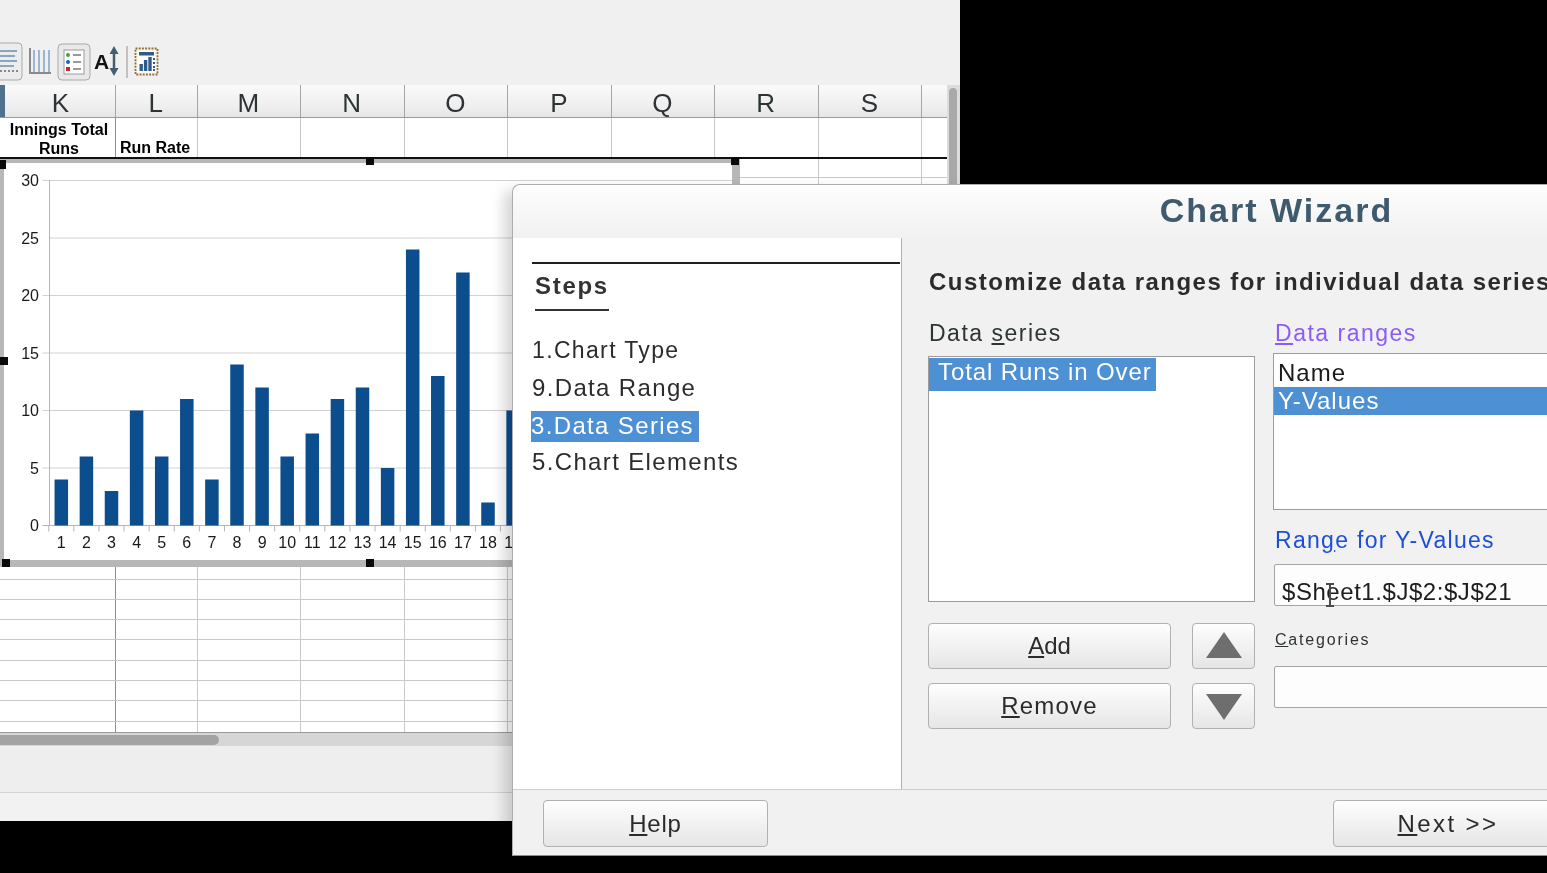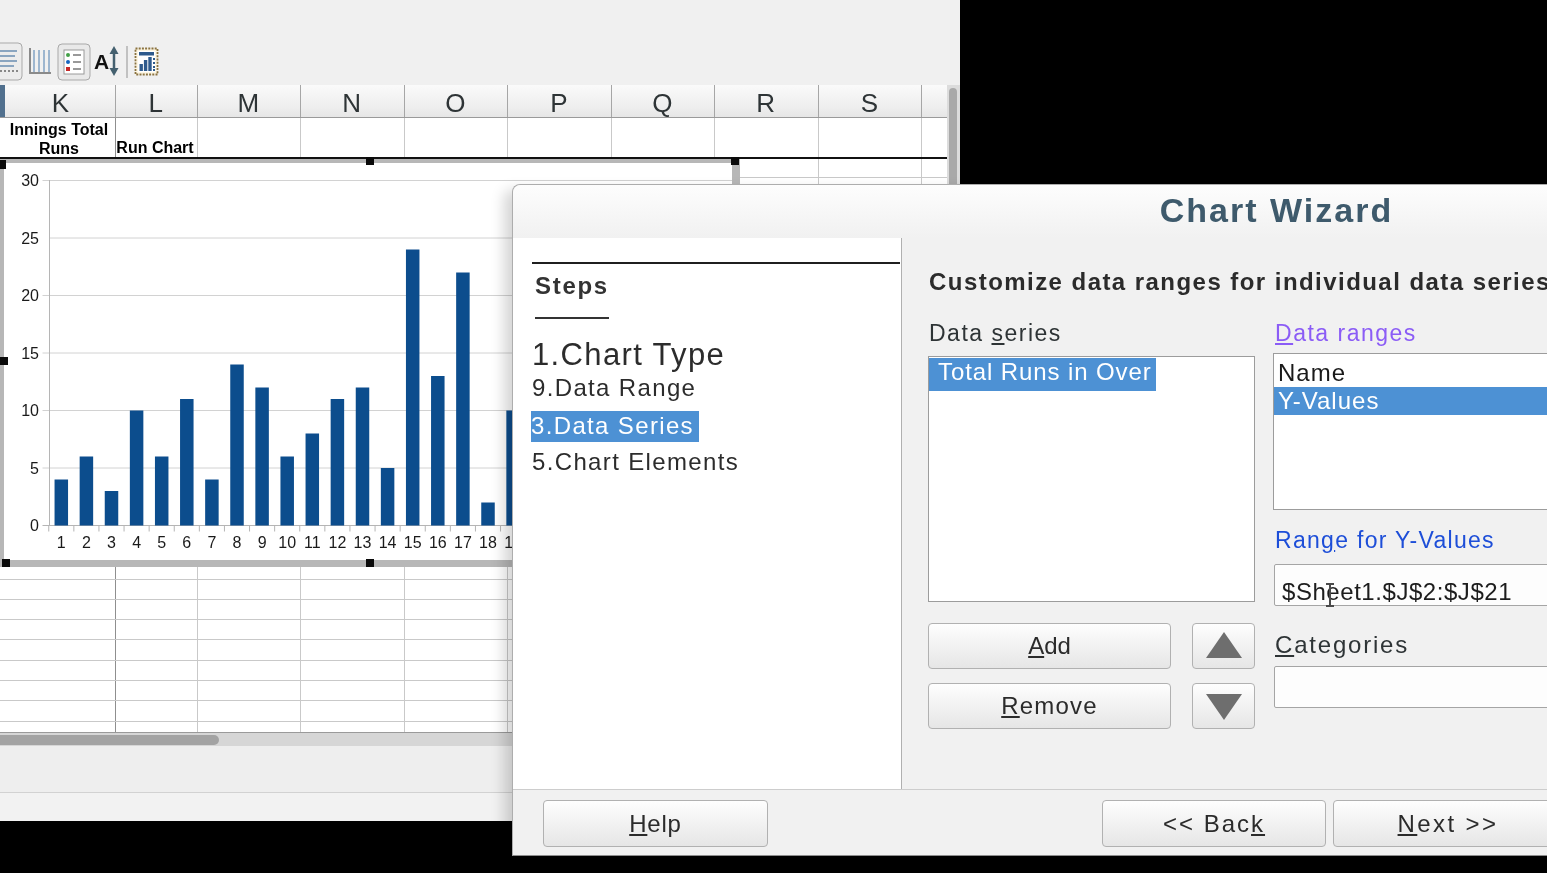--- a/index.html
+++ b/index.html
@@ -96,21 +96,21 @@
       <div class="abs" style="left:610.8px;top:118px;width:1px;height:615px;background:#c9c9c9;"></div>
       <div class="abs" style="left:713.8px;top:85px;width:1px;height:32px;background:#a6a6a6;"></div>
       <div class="abs" style="left:713.8px;top:118px;width:1px;height:615px;background:#c9c9c9;"></div>
       <div class="abs" style="left:817.5px;top:85px;width:1px;height:32px;background:#a6a6a6;"></div>
       <div class="abs" style="left:817.5px;top:118px;width:1px;height:615px;background:#c9c9c9;"></div>
       <div class="abs" style="left:921.2px;top:85px;width:1px;height:32px;background:#a6a6a6;"></div>
       <div class="abs" style="left:921.2px;top:118px;width:1px;height:615px;background:#c9c9c9;"></div>
     </div>
 
   <div class="abs" style="left:6px;top:120px;width:106px;text-align:center;font-size:16px;font-weight:bold;color:#000;line-height:19px;">Innings Total<br>Runs</div>
-  <div class="abs" style="left:113px;top:139px;width:84px;text-align:center;font-size:16px;font-weight:bold;color:#000;">Run Chart</div>
+  <div class="abs" style="left:113px;top:139px;width:84px;text-align:center;font-size:16px;font-weight:bold;color:#000;">Run Rate</div>
 
   <div class="abs" style="left:740px;top:177px;width:207px;height:1px;background:#c9c9c9;"></div>
 
   <div class="abs" style="left:0;top:156.5px;width:947px;height:2px;background:#111;"></div>
 
   <div class="abs" style="left:0;top:159px;width:740px;height:408px;background:#b7b7b7;">
     <div class="abs" style="left:4px;top:4px;width:728px;height:397px;background:#fff;"></div>
   </div>
 
   <svg class="abs" style="left:8px;top:163px;" width="724" height="397" viewBox="0 0 724 397">
@@ -231,23 +231,23 @@
 
 <div class="abs" style="left:960px;top:0;width:587px;height:184px;background:#000;"></div>
 
 <div class="abs" id="dialog" style="left:512px;top:184px;width:1035px;height:670px;background:#f1f1f1;border-top-left-radius:8px;border-left:1px solid #adadad;border-top:1px solid #adadad;border-bottom:1px solid #8d8d8d;box-shadow:-8px 6px 14px rgba(0,0,0,0.17);">
 
   <div class="abs" style="left:0;top:0;width:1035px;height:53px;background:linear-gradient(#fdfdfd,#f1f1f1);border-top-left-radius:8px;"></div>
   <div class="abs" style="left:0;top:6px;width:1527px;text-align:center;font-size:34px;font-weight:bold;color:#3e5a6c;letter-spacing:2px;">Chart Wizard</div>
 
   <div class="abs" style="left:0;top:53px;width:388px;height:551px;background:#fff;border-right:1px solid #b0b0b0;"></div>
   <div class="abs" style="left:19px;top:77px;width:368px;height:2px;background:#1f1f1f;"></div>
-  <div class="abs" style="left:22px;top:87px;font-size:24px;font-weight:bold;color:#333;border-bottom:2px solid #333;padding-bottom:17px;letter-spacing:1.7px;">Steps</div>
-
-  <div class="abs" style="left:19px;top:152px;font-size:31px;color:#2c2c2c;letter-spacing:1.35px;">1.Chart Type</div>
+  <div class="abs" style="left:22px;top:87px;font-size:24px;font-weight:bold;color:#333;border-bottom:2px solid #333;padding-bottom:9px;letter-spacing:1.7px;">Steps</div>
+
+  <div class="abs" style="left:19px;top:152px;font-size:23px;color:#2c2c2c;letter-spacing:1.35px;">1.Chart Type</div>
   <div class="abs" style="left:19px;top:189px;font-size:24px;color:#2c2c2c;letter-spacing:1.35px;">9.Data Range</div>
   <div class="abs" style="left:18px;top:226px;width:168px;height:31px;background:#4d91d4;color:#fff;font-size:24px;line-height:30px;letter-spacing:1.35px;">3.Data Series</div>
   <div class="abs" style="left:19px;top:263px;font-size:24px;color:#2c2c2c;letter-spacing:1.35px;">5.Chart Elements</div>
 
   <div class="abs" style="left:416px;top:83px;font-size:24px;font-weight:bold;color:#2b2b2b;white-space:nowrap;letter-spacing:1.45px;">Customize data ranges for individual data series</div>
 
   <div class="abs" style="left:416px;top:135px;font-size:23px;color:#2e3436;letter-spacing:1.5px;">Data <u>s</u>eries</div>
   <div class="abs" style="left:762px;top:135px;font-size:23px;color:#8b5cf6;letter-spacing:1.5px;"><u>D</u>ata ranges</div>
 
   <div class="abs" style="left:415px;top:171px;width:325px;height:244px;background:#fff;border:1px solid #9c9c9c;">
@@ -263,35 +263,34 @@
   <div class="abs" style="left:761px;top:379px;width:330px;height:40px;background:#fdfdfd;border:1px solid #a5a5a5;border-radius:2px;font-size:24px;line-height:54px;color:#1d1d1d;padding-left:7px;letter-spacing:0.55px;">$Sheet1.$J$2:$J$21</div>
 
   <svg class="abs" style="left:808px;top:397px;" width="18" height="26" viewBox="0 0 18 26">
     <g stroke="#4a4a4a" stroke-width="2">
       <line x1="9" y1="3" x2="9" y2="23"></line>
       <line x1="5" y1="2" x2="13" y2="2"></line>
       <line x1="5" y1="24" x2="13" y2="24"></line>
     </g>
   </svg>
 
-  <div class="abs" style="left:762px;top:446px;font-size:24px;color:#2e3436;letter-spacing:1.8px;"><u>C</u>ategories</div>
+  <div class="abs" style="left:762px;top:446px;font-size:16px;color:#2e3436;letter-spacing:1.8px;"><u>C</u>ategories</div>
   <div class="abs" style="left:761px;top:481px;width:330px;height:40px;background:#fdfdfd;border:1px solid #a5a5a5;border-radius:2px;"></div>
 
   <div class="abs btn" style="left:415px;top:438px;width:241px;height:44px;"><u>A</u>dd</div>
   <div class="abs btn" style="left:415px;top:498px;width:241px;height:44px;letter-spacing:1.2px;"><u>R</u>emove</div>
   <div class="abs btn" style="left:679px;top:438px;width:61px;height:44px;">
       <span class="tri-up"></span>
     </div>
   <div class="abs btn" style="left:679px;top:498px;width:61px;height:44px;">
       <span class="tri-dn"></span>
     </div>
 
   <div class="abs" style="left:0;top:604px;width:1035px;height:1px;background:#cdcdcd;"></div>
   <div class="abs btn" style="left:30px;top:615px;width:223px;height:45px;letter-spacing:0.8px;"><u>H</u>elp</div>
-  <div class="abs btn" style="left:589px;top:615px;width:222px;height:45px;letter-spacing:2px;">&lt;&lt; Bac<u>k</u></div>
   <div class="abs btn" style="left:820px;top:615px;width:228px;height:45px;letter-spacing:2.4px;"><u>N</u>ext &gt;&gt;</div>
 </div>
 
 <style>
   .btn{background:linear-gradient(#fefefe,#f4f4f4 40%,#e6e6e6);border:1px solid #b1b1b1;border-radius:4px;color:#2b2b2b;font-size:24px;text-align:center;display:flex;align-items:center;justify-content:center;}
   .tri-up{width:0;height:0;border-left:18px solid transparent;border-right:18px solid transparent;border-bottom:26px solid #6e6e6e;display:block;margin-top:-2px;}
   .tri-dn{width:0;height:0;border-left:18px solid transparent;border-right:18px solid transparent;border-top:26px solid #6e6e6e;display:block;margin-top:2px;}
 </style>
 
 </body></html>

